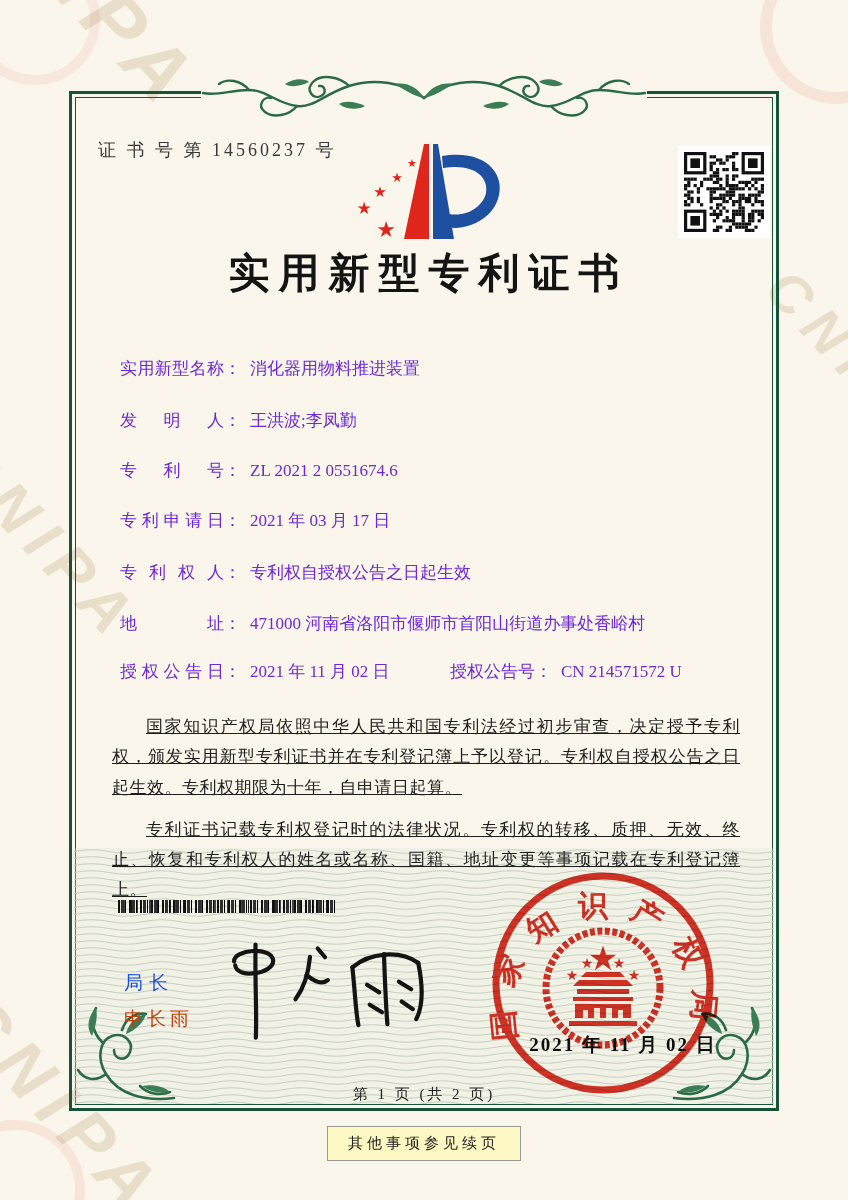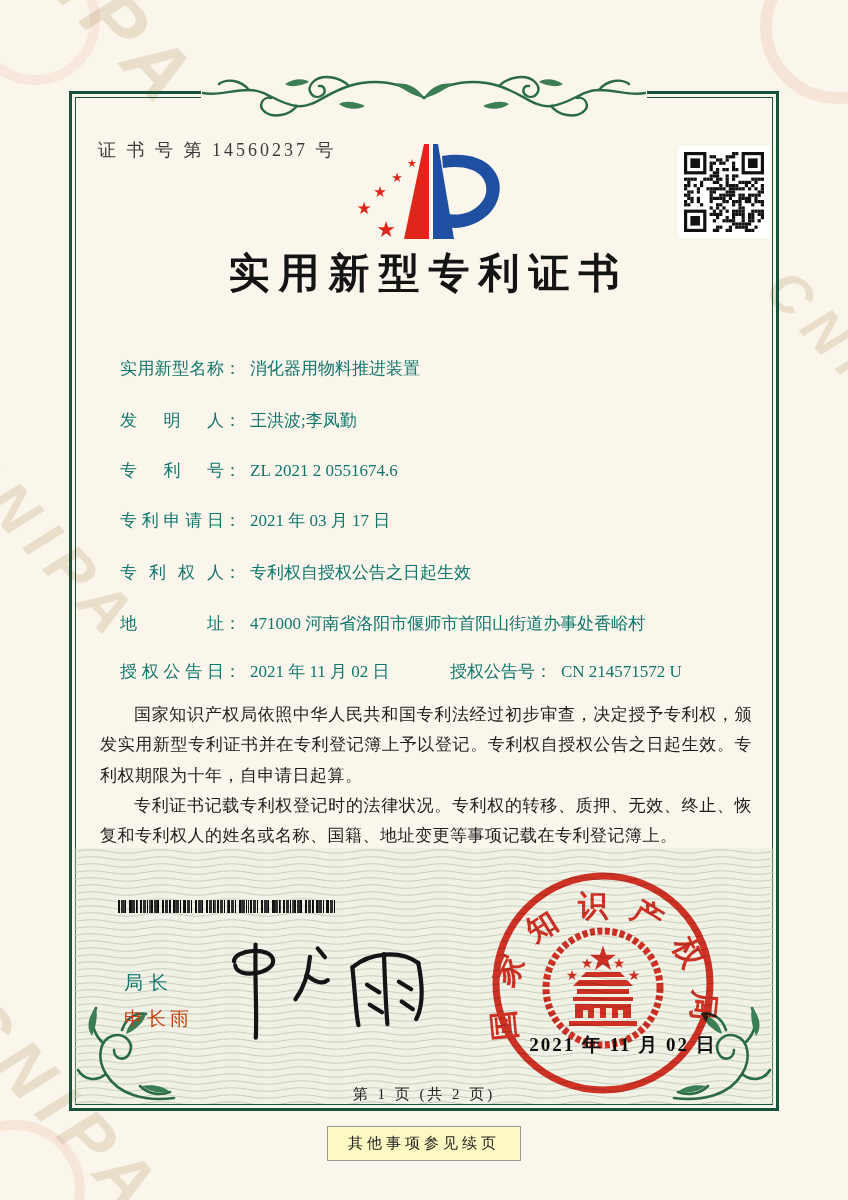--- a/index.html
+++ b/index.html
@@ -29,38 +29,38 @@
 
   .waves{position:absolute;left:74px;top:848px;width:700px;height:256px;pointer-events:none;}
 
   
   .cert-no{position:absolute;left:98px;top:138px;font-size:18px;letter-spacing:3px;color:#3a3a3a;}
   .logo{position:absolute;left:346px;top:136px;}
   .qr{position:absolute;left:678px;top:146px;width:92px;height:92px;background:#fff;display:flex;align-items:center;justify-content:center;}
   .title{position:absolute;left:0;right:0;top:246px;text-align:center;font-size:41px;font-weight:bold;letter-spacing:9px;color:#141414;padding-left:9px;}
 
   
-  .field{position:absolute;left:120px;font-size:17px;color:#0f766e;white-space:nowrap;}
+  .field{position:absolute;left:120px;font-size:17px;color:#6d28d9;white-space:nowrap;}
   .f-label{display:inline-block;width:104px;text-align:justify;text-align-last:justify;vertical-align:bottom;}
   .f-colon{margin-right:9px;}
   .fy0{top:357px}.fy1{top:409px}.fy2{top:459px}.fy3{top:509px}.fy4{top:561px}.fy5{top:612px}
   .grant-a{top:660px;left:120px}.grant-b{top:660px;left:450px}
 
   
   .body-text{position:absolute;left:100px;top:700px;width:652px;font-size:17px;line-height:1.78;
              letter-spacing:.5px;color:#1d1d1d;text-align:justify;}
-  .body-text p{margin:0;text-indent:2em;}
+  .body-text p{margin:12px;text-indent:2em;text-decoration:underline;}
 
   .barcode{position:absolute;left:118px;top:900px;width:220px;height:13px;
     background:
       repeating-linear-gradient(90deg,#101010 0 2px,rgba(0,0,0,0) 2px 3px,#2e2e2e 3px 6px,rgba(0,0,0,0) 6px 7px,#000 7px 8px,rgba(0,0,0,0) 8px 11px),
       repeating-linear-gradient(90deg,#1a1a1a 0 1px,rgba(0,0,0,0) 1px 5px,#444 5px 7px,rgba(0,0,0,0) 7px 13px);}
 
   .director-title{position:absolute;left:124px;top:970px;font-family:Liberation Sans, sans-serif;
-                  font-size:19px;letter-spacing:6px;color:#0f766e;}
+                  font-size:19px;letter-spacing:6px;color:#1d4ed8;}
   .director-name{position:absolute;left:124px;top:1006px;font-family:"Liberation Sans",sans-serif;
                  font-size:19px;letter-spacing:4px;color:#c2410c;}
   .signature{position:absolute;left:215px;top:928px;}
 
   .seal{position:absolute;left:486px;top:866px;mix-blend-mode:multiply;opacity:.94;}
   .seal-date{position:absolute;left:520px;top:1032px;width:206px;text-align:center;font-size:19px;
              letter-spacing:2px;color:#0d0d0d;font-weight:bold;}
 
   .page-info{position:absolute;left:0;right:0;top:1085px;text-align:center;font-size:15px;letter-spacing:3px;color:#222;}
   .cont-box{position:absolute;left:50%;top:1126px;transform:translateX(-50%);padding:7px 20px;

